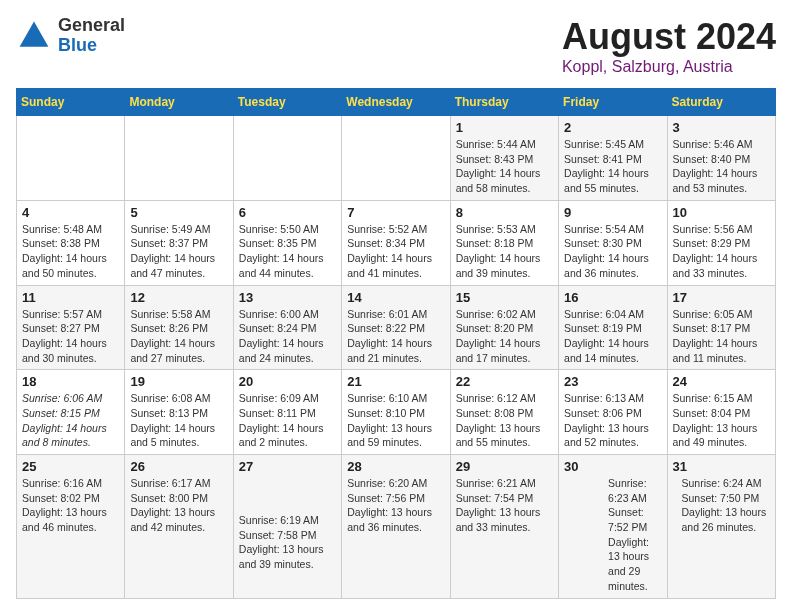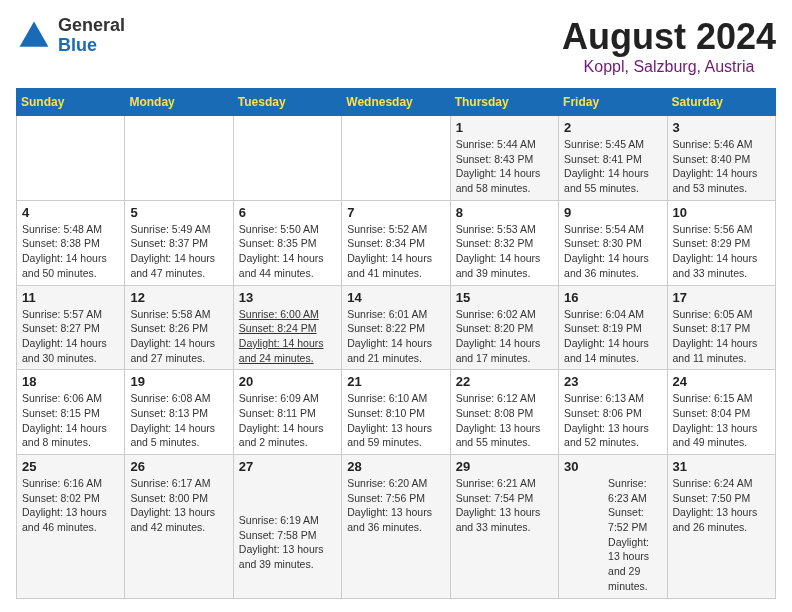--- a/index.html
+++ b/index.html
@@ -26,21 +26,21 @@
       font-weight: bold;
       line-height: 1.1;
     }
     .logo-general { color: #333; }
     .logo-blue { color: #1a6bb5; }
     .logo-icon {
       width: 36px;
       height: 36px;
     }
     .title-section {
-      text-align: center;
+      text-align: left;
     }
     .calendar-title {
       font-size: 36px;
       font-weight: bold;
       color: #222;
     }
     .calendar-subtitle {
       font-size: 16px;
       color: #701a75;
     }
@@ -170,21 +170,21 @@
         <td>
           <div class="day-number">7</div>
           <div class="day-info" style="white-space: pre-line;">Sunrise: 5:52 AM
 Sunset: 8:34 PM
 Daylight: 14 hours
 and 41 minutes.</div>
         </td>
         <td>
           <div class="day-number">8</div>
           <div class="day-info" style="white-space: pre-line;">Sunrise: 5:53 AM
-Sunset: 8:32 PM
+Sunset: 8:18 PM
 Daylight: 14 hours
 and 39 minutes.</div>
         </td>
         <td>
           <div class="day-number">9</div>
           <div class="day-info" style="white-space: pre-line;">Sunrise: 5:54 AM
 Sunset: 8:30 PM
 Daylight: 14 hours
 and 36 minutes.</div>
         </td>
@@ -206,21 +206,21 @@
         </td>
         <td>
           <div class="day-number">12</div>
           <div class="day-info" style="white-space: pre-line;">Sunrise: 5:58 AM
 Sunset: 8:26 PM
 Daylight: 14 hours
 and 27 minutes.</div>
         </td>
         <td>
           <div class="day-number">13</div>
-          <div class="day-info" style="white-space: pre-line; text-decoration: underline;">Sunrise: 6:00 AM
+          <div class="day-info" style="white-space: pre-line;">Sunrise: 6:00 AM
 Sunset: 8:24 PM
 Daylight: 14 hours
 and 24 minutes.</div>
         </td>
         <td>
           <div class="day-number">14</div>
           <div class="day-info" style="white-space: pre-line;">Sunrise: 6:01 AM
 Sunset: 8:22 PM
 Daylight: 14 hours
 and 21 minutes.</div>
@@ -243,21 +243,21 @@
           <div class="day-number">17</div>
           <div class="day-info" style="white-space: pre-line;">Sunrise: 6:05 AM
 Sunset: 8:17 PM
 Daylight: 14 hours
 and 11 minutes.</div>
         </td>
       </tr>
       <tr>
         <td>
           <div class="day-number">18</div>
-          <div class="day-info" style="white-space: pre-line;">Sunrise: 6:06 AM
+          <div class="day-info" style="white-space: pre-line; font-style: italic;">Sunrise: 6:06 AM
 Sunset: 8:15 PM
 Daylight: 14 hours
 and 8 minutes.</div>
         </td>
         <td>
           <div class="day-number">19</div>
           <div class="day-info" style="white-space: pre-line;">Sunrise: 6:08 AM
 Sunset: 8:13 PM
 Daylight: 14 hours
 and 5 minutes.</div>
@@ -336,20 +336,20 @@
         </td>
         <td>
           <div class="day-number">30</div>
           <div class="day-info" style="white-space: pre-line; margin-left: 44px;">Sunrise: 6:23 AM
 Sunset: 7:52 PM
 Daylight: 13 hours
 and 29 minutes.</div>
         </td>
         <td>
           <div class="day-number">31</div>
-          <div class="day-info" style="white-space: pre-line;">Sunrise: 6:24 AM
+          <div class="day-info" style="white-space: pre-line; margin-left: 9px;">Sunrise: 6:24 AM
 Sunset: 7:50 PM
 Daylight: 13 hours
 and 26 minutes.</div>
         </td>
       </tr>
     </tbody>
 </table>
 
 </body></html>

